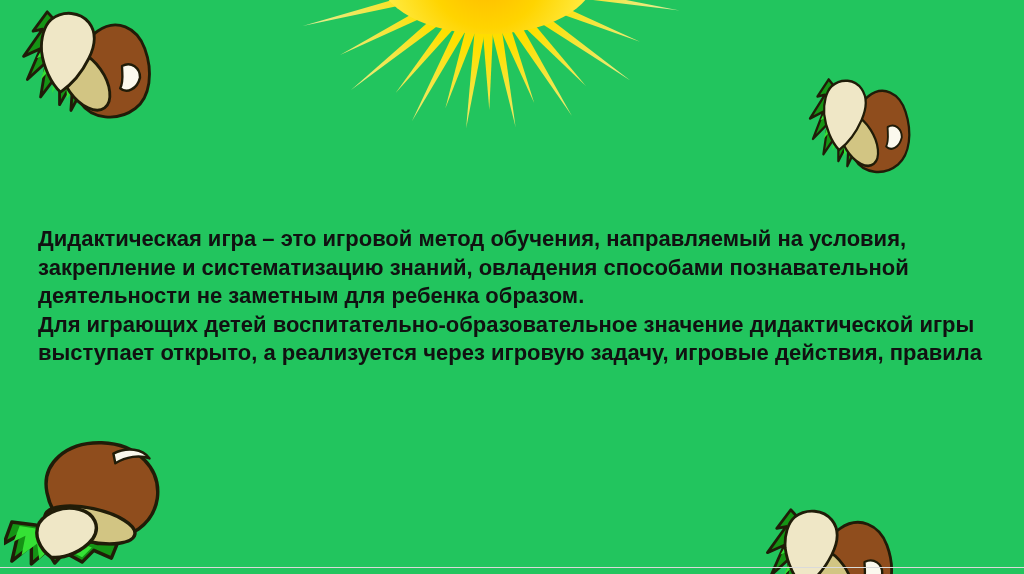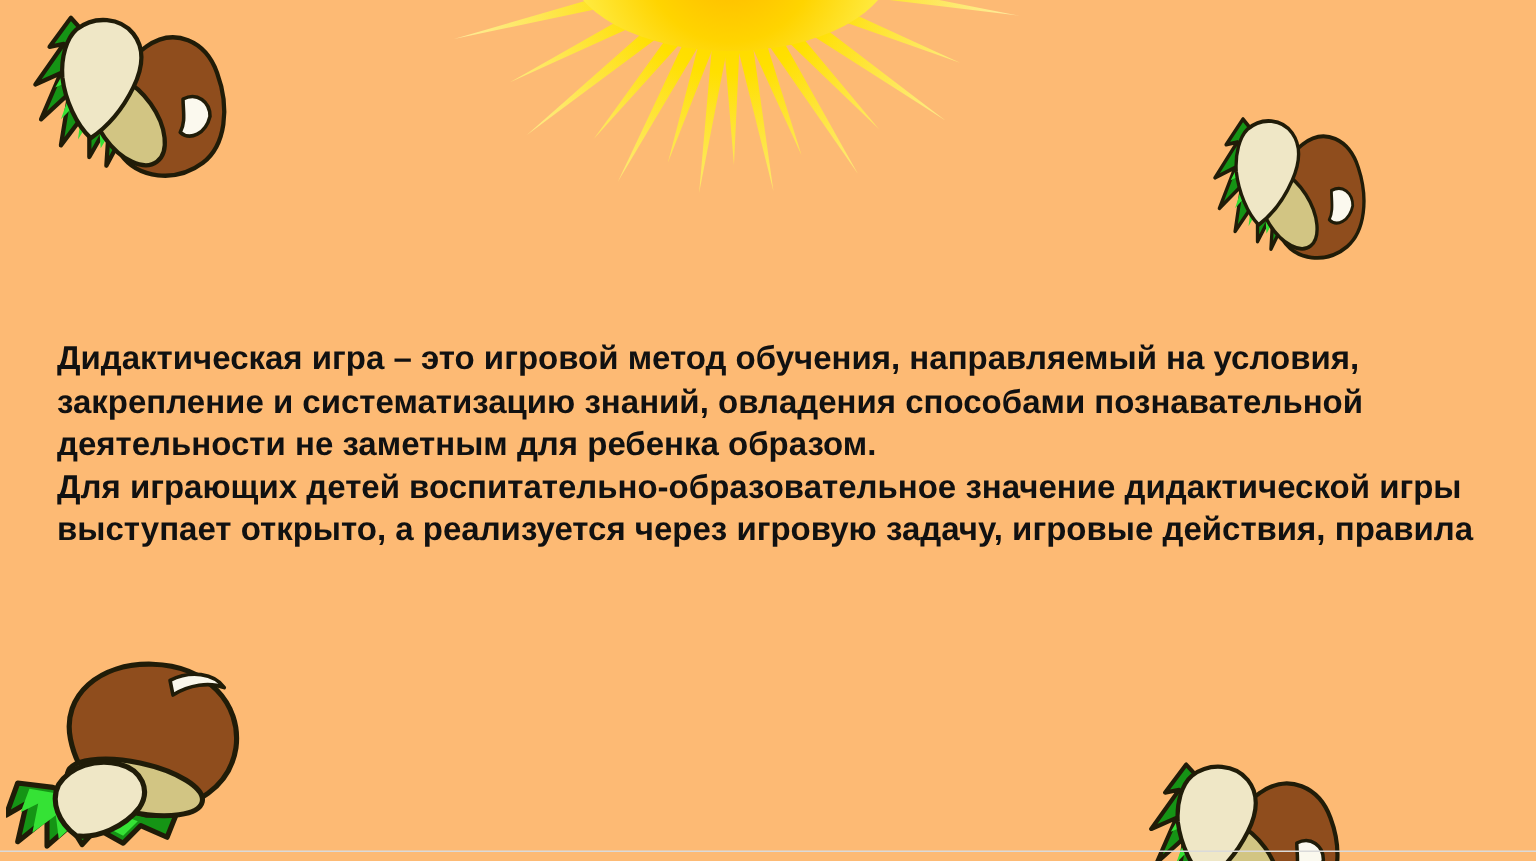--- a/index.html
+++ b/index.html
@@ -1,19 +1,19 @@
 <!DOCTYPE html>
 <html><head>
 <meta charset="utf-8">
 <style>
   html,body{margin:0;padding:0;background:#ffffff;}
   #slide{
     position:relative;
     width:1024px;height:574px;
-    background:#fdba74;
+    background:#22c55e;
     overflow:hidden;
     font-family:"Liberation Sans", sans-serif;
   }
   .deco{position:absolute;}
   #sun-svg{left:287px;top:0px;}
   #mushroom-tl{left:16px;top:8px;}
   #mushroom-tr{left:804px;top:76px;}
   #mushroom-bl{left:4px;top:434px;}
   #mushroom-br{left:760px;top:506px;}
   #body-text{

